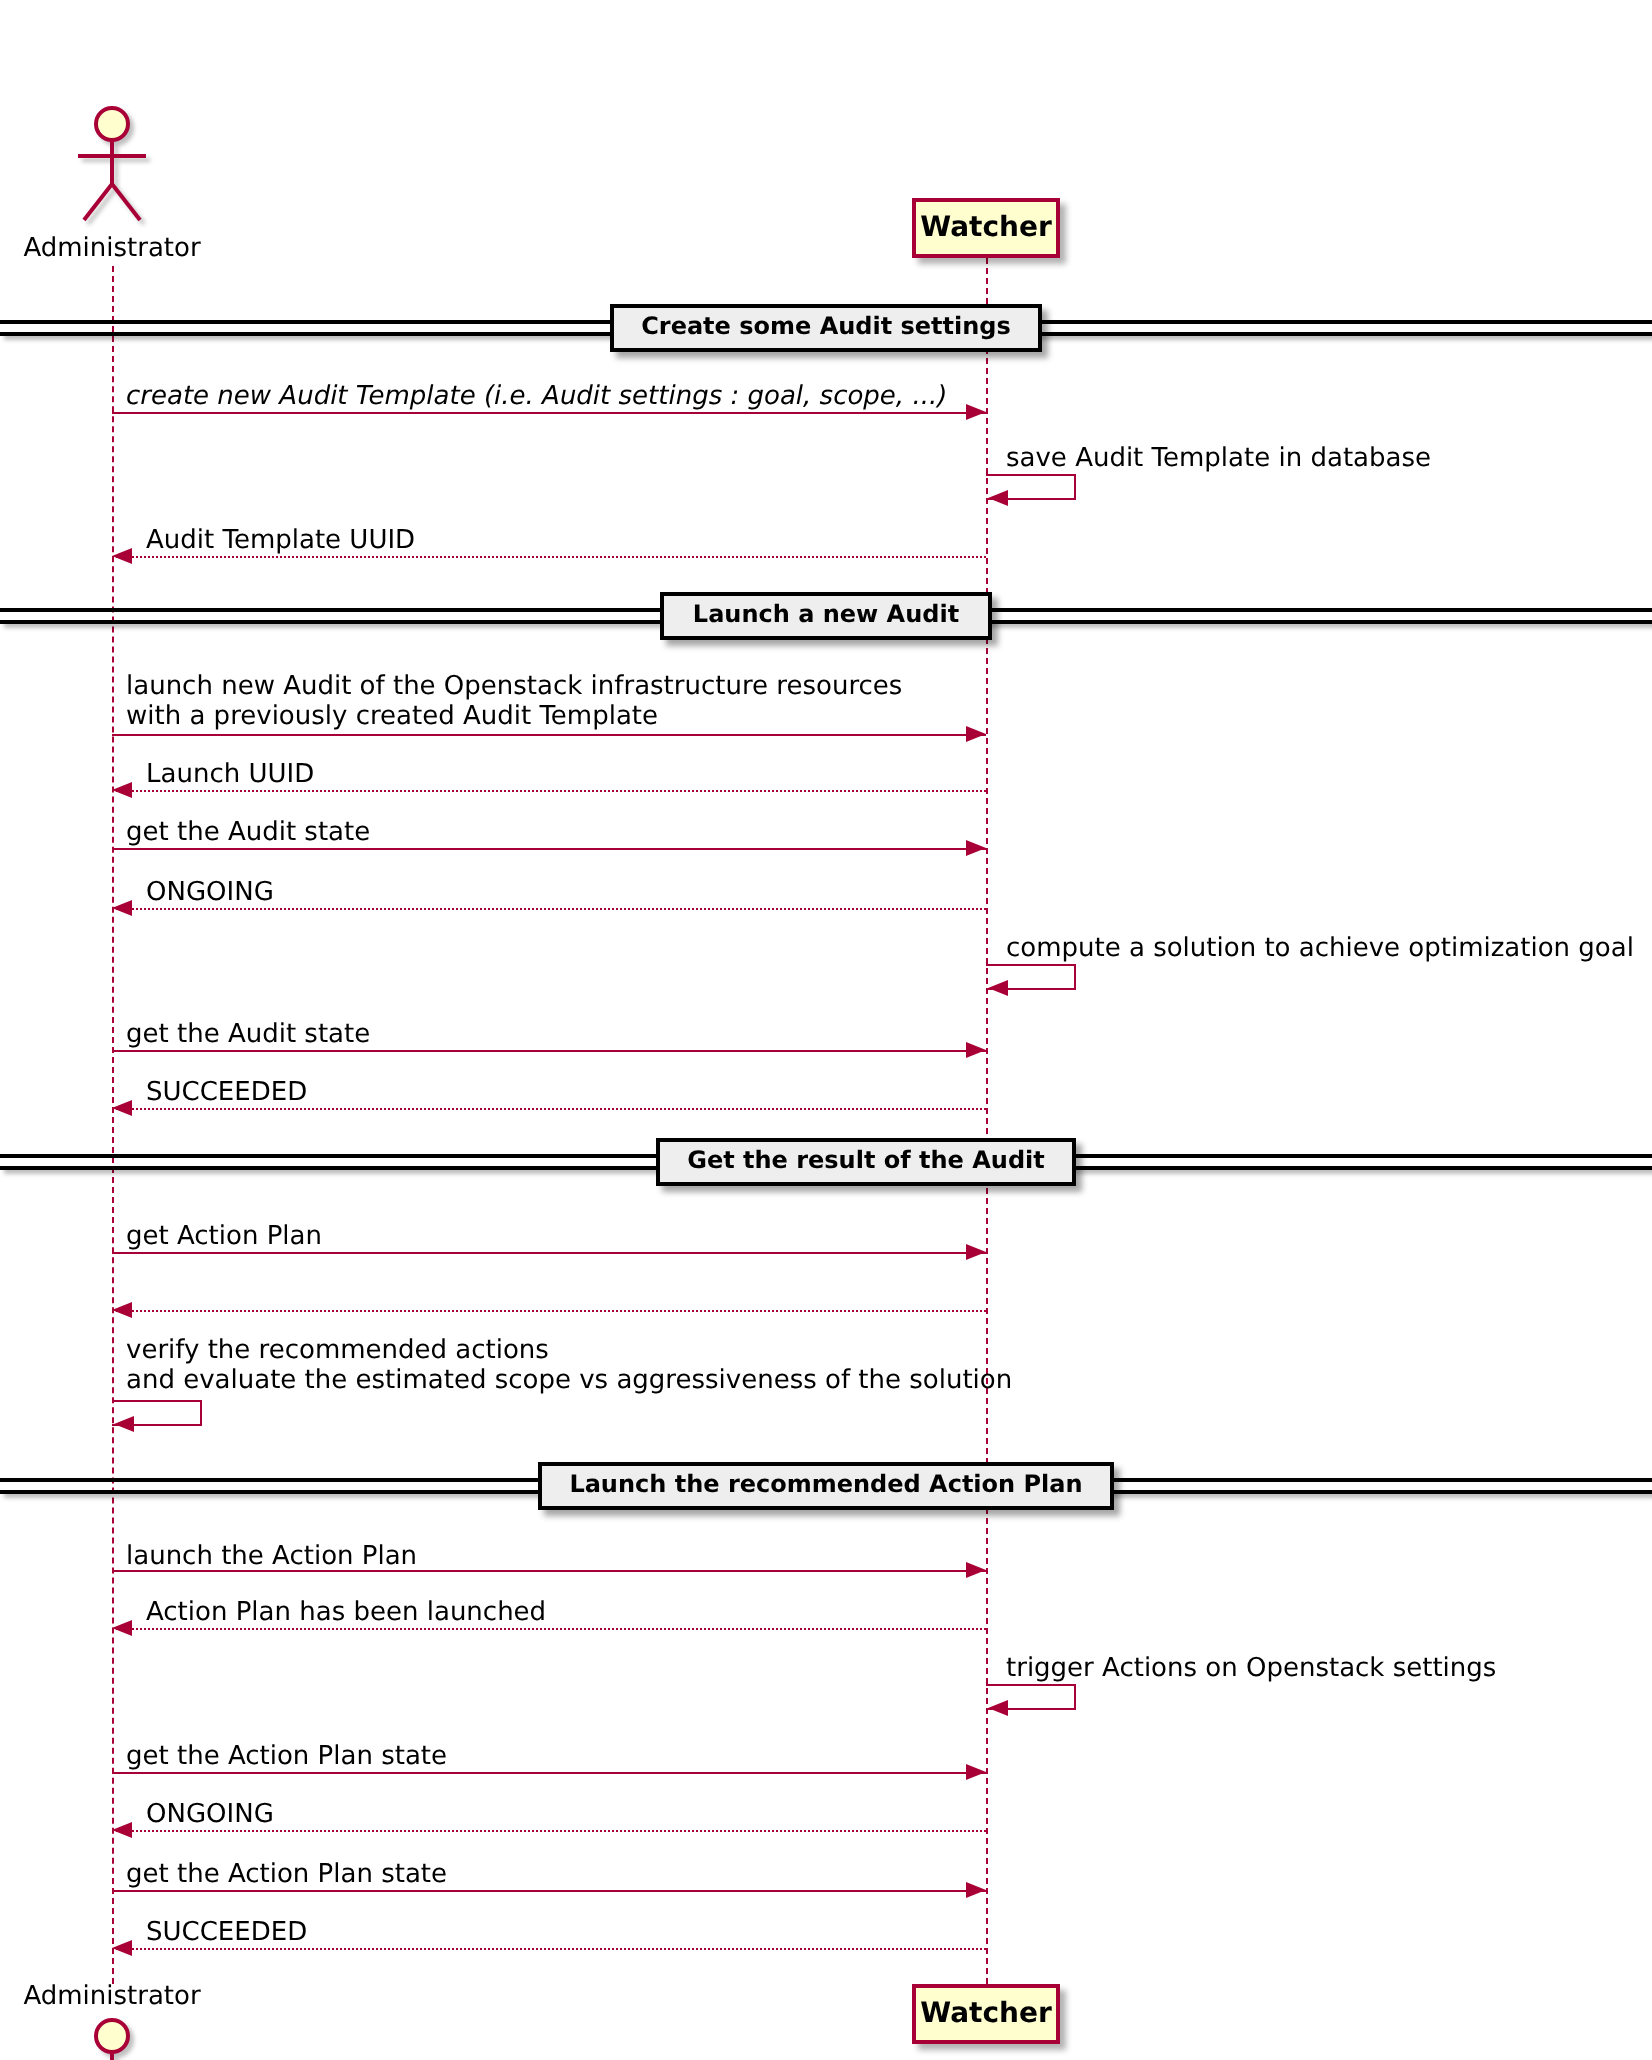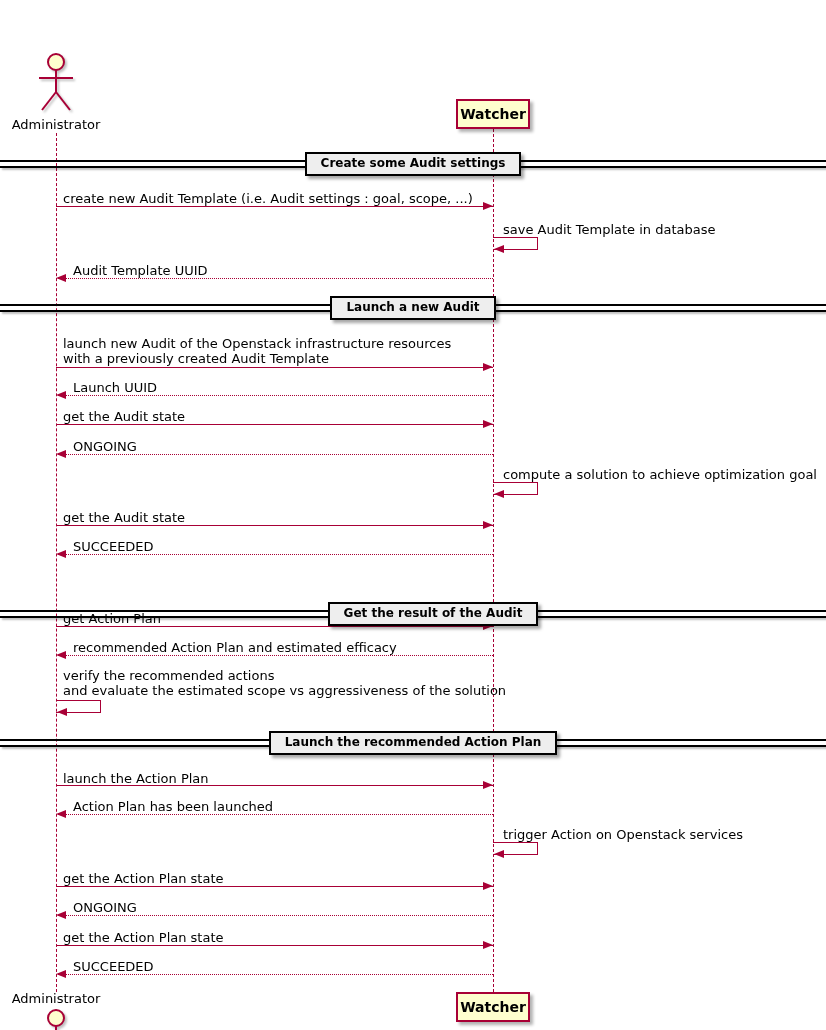--- a/index.html
+++ b/index.html
@@ -126,21 +126,21 @@
 
   <div class="pbox" style="left:456px; top:51px;">
     <span>Watcher</span>
   </div>
 
   <div class="divider" style="top:104px;">
     <div class="divider-rule"></div>
     <div class="divider-label">Create some Audit settings</div>
   </div>
 
-  <div class="msg-text" style="left:63px; top:143px;">create new Audit Template (i.e. Audit settings : goal, scope, ...)</div>
+  <div class="msg-text" style="left:63px; top:143px;font-style:italic;">create new Audit Template (i.e. Audit settings : goal, scope, ...)</div>
   <div class="line solid" style="left:56px; top:158px; width:437px;"></div>
   <div class="head right" style="left:483px; top:154px;"></div>
 
   <div class="msg-text" style="left:503px; top:174px;">save Audit Template in database</div>
   <div class="selfloop" style="left:493px; top:189px;"></div>
   <div class="head left" style="left:494px; top:197px;"></div>
 
   <div class="msg-text" style="left:73px; top:215px;">Audit Template UUID</div>
   <div class="line dotted" style="left:56px; top:230px; width:437px;"></div>
   <div class="head left" style="left:56px; top:226px;"></div>
@@ -172,30 +172,29 @@
   <div class="head left" style="left:494px; top:442px;"></div>
 
   <div class="msg-text" style="left:63px; top:462px;">get the Audit state</div>
   <div class="line solid" style="left:56px; top:477px; width:437px;"></div>
   <div class="head right" style="left:483px; top:473px;"></div>
 
   <div class="msg-text" style="left:73px; top:491px;">SUCCEEDED</div>
   <div class="line dotted" style="left:56px; top:506px; width:437px;"></div>
   <div class="head left" style="left:56px; top:502px;"></div>
 
-  <div class="divider" style="top:554px;padding-left:40px;">
+  <div class="divider" style="top:521px;padding-left:40px;">
     <div class="divider-rule"></div>
     <div class="divider-label">Get the result of the Audit</div>
   </div>
 
   <div class="msg-text" style="left:63px; top:563px;">get Action Plan</div>
   <div class="line solid" style="left:56px; top:578px; width:437px;"></div>
   <div class="head right" style="left:483px; top:574px;"></div>
 
-  <div class="msg-text" style="left:73px; top:592px;">recommended Action Plan and estimated efficacy</div>
   <div class="line dotted" style="left:56px; top:607px; width:437px;"></div>
   <div class="head left" style="left:56px; top:603px;"></div>
 
   <div class="msg-text" style="left:63px; top:620px;">verify the recommended actions</div>
   <div class="msg-text" style="left:63px; top:635px;">and evaluate the estimated scope vs aggressiveness of the solution</div>
   <div class="selfloop" style="left:56px; top:652px;"></div>
   <div class="head left" style="left:57px; top:660px;"></div>
 
   <div class="divider" style="top:683px;">
     <div class="divider-rule"></div>
@@ -203,21 +202,21 @@
   </div>
 
   <div class="msg-text" style="left:63px; top:723px;">launch the Action Plan</div>
   <div class="line solid" style="left:56px; top:737px; width:437px;"></div>
   <div class="head right" style="left:483px; top:733px;"></div>
 
   <div class="msg-text" style="left:73px; top:751px;">Action Plan has been launched</div>
   <div class="line dotted" style="left:56px; top:766px; width:437px;"></div>
   <div class="head left" style="left:56px; top:762px;"></div>
 
-  <div class="msg-text" style="left:503px; top:779px;">trigger Action on Openstack services</div>
+  <div class="msg-text" style="left:503px; top:779px;">trigger Actions on Openstack settings</div>
   <div class="selfloop" style="left:493px; top:794px;"></div>
   <div class="head left" style="left:494px; top:802px;"></div>
 
   <div class="msg-text" style="left:63px; top:823px;">get the Action Plan state</div>
   <div class="line solid" style="left:56px; top:838px; width:437px;"></div>
   <div class="head right" style="left:483px; top:834px;"></div>
 
   <div class="msg-text" style="left:73px; top:852px;">ONGOING</div>
   <div class="line dotted" style="left:56px; top:867px; width:437px;"></div>
   <div class="head left" style="left:56px; top:863px;"></div>

